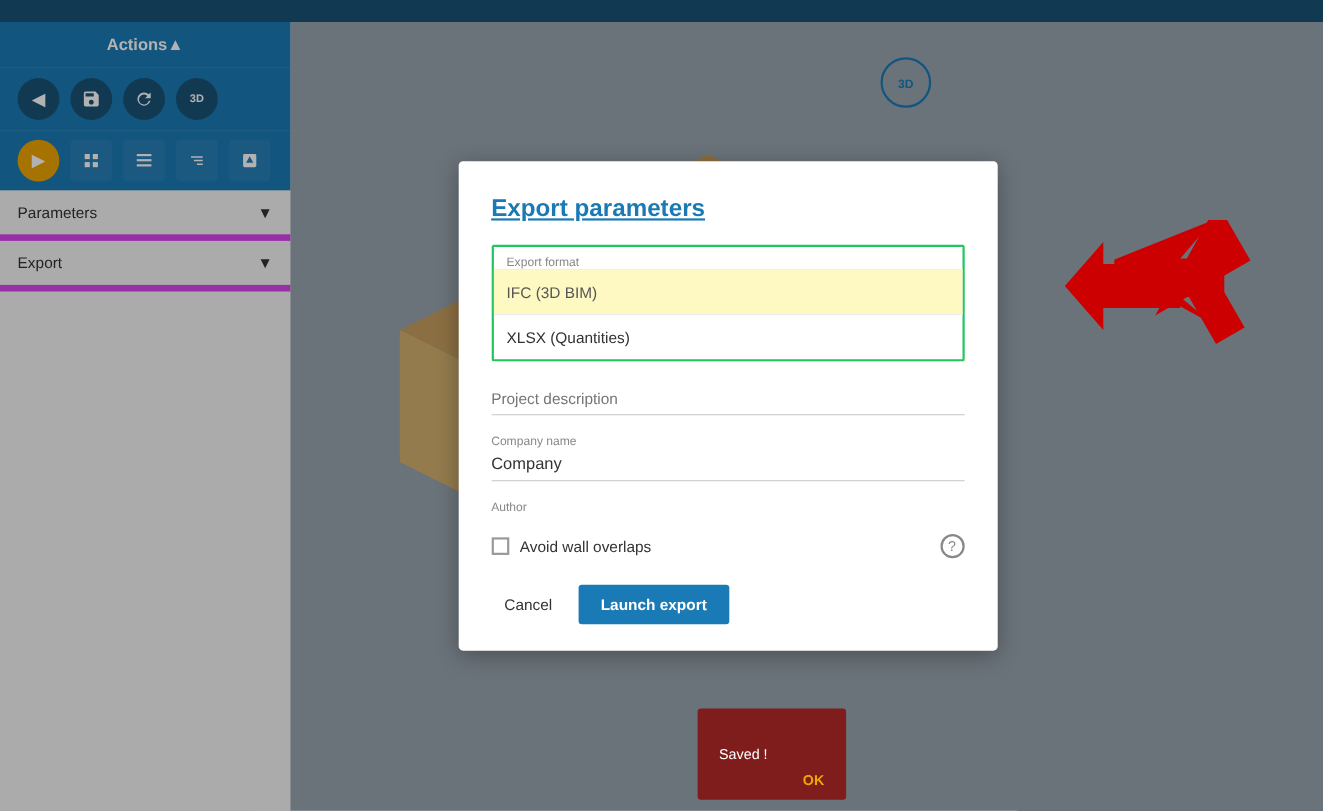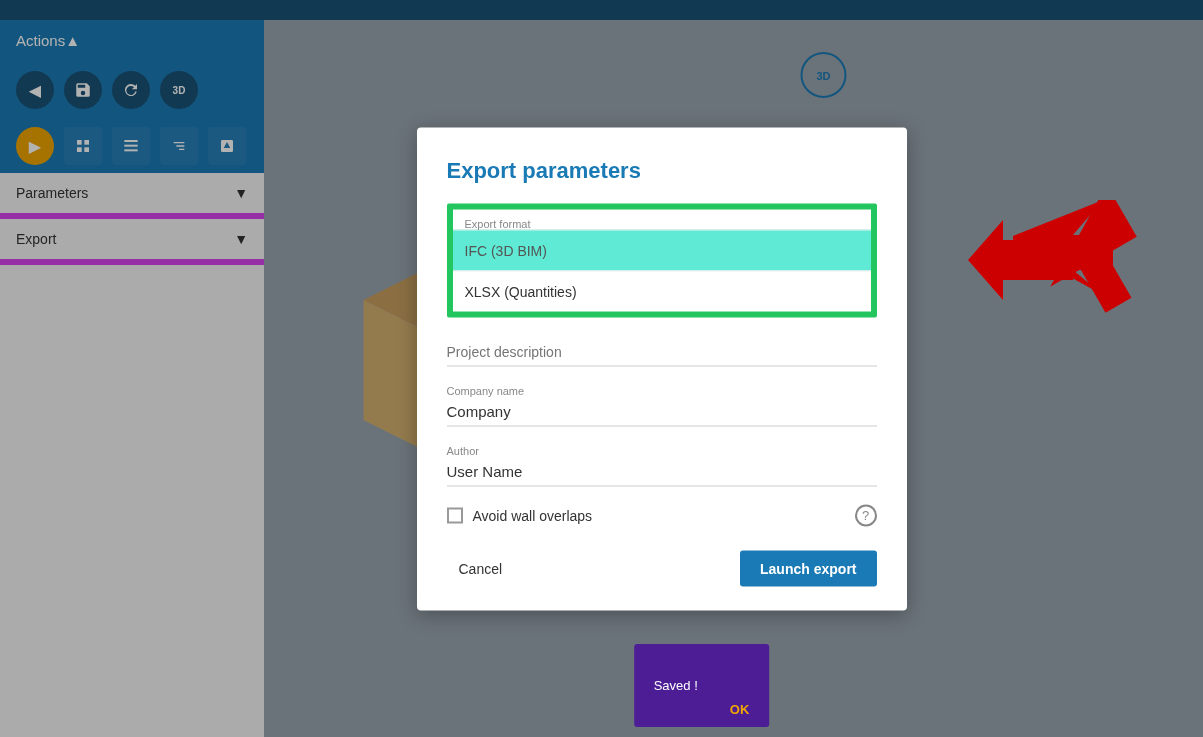--- a/index.html
+++ b/index.html
@@ -32,24 +32,24 @@
       height: 717px;
       background: #f5f5f5;
       z-index: 5;
     }
 
     .sidebar-header {
       background: #1a7ab5;
       color: white;
       padding: 12px 16px;
       display: flex;
-      justify-content: flex-start;
+      justify-content: center;
       align-items: center;
       font-size: 15px;
-      font-weight: normal;
+      font-weight: bold;
     }
 
     .sidebar-actions-row {
       display: flex;
       padding: 10px 16px;
       gap: 10px;
       align-items: center;
       background: #1a7ab5;
     }
 
@@ -146,25 +146,26 @@
       box-shadow: 0 4px 20px rgba(0,0,0,0.3);
       z-index: 30;
       padding: 30px 30px 24px 30px;
     }
 
     .modal-title {
       font-size: 22px;
       font-weight: bold;
       color: #1a7ab5;
       margin-bottom: 20px;
+      text-decoration: underline;
     }
 
     
     .dropdown-container {
-      border: 6px solid #22c55e;
+      border: 2px solid #22c55e;
       border-radius: 2px;
       margin-bottom: 20px;
       position: relative;
     }
 
     .dropdown-label {
       font-size: 11px;
       color: #888;
       padding: 8px 12px 0 12px;
     }
@@ -175,21 +176,21 @@
       color: #333;
       cursor: pointer;
       border-top: 1px solid #eee;
     }
 
     .dropdown-option:first-of-type {
       border-top: none;
     }
 
     .dropdown-option.selected {
-      background: #5eead4;
+      background: #fef9c3;
       color: #555;
     }
 
     
     .form-field {
       margin-bottom: 18px;
     }
 
     .form-field-label {
       font-size: 11px;
@@ -247,21 +248,21 @@
       justify-content: center;
       font-size: 13px;
       color: #888;
       cursor: pointer;
       margin-left: auto;
     }
 
     
     .modal-footer {
       display: flex;
-      justify-content: space-between;
+      justify-content: flex-start;
       gap: 12px;
       align-items: center;
     }
 
     .btn-cancel {
       background: none;
       border: none;
       color: #333;
       font-size: 14px;
       cursor: pointer;
@@ -287,21 +288,21 @@
       z-index: 35;
       pointer-events: none;
     }
 
     
     .saved-toast {
       position: absolute;
       bottom: 10px;
       left: 50%;
       transform: translateX(-50%) translateX(100px);
-      background: #4c1d95;
+      background: #7f1d1d;
       color: white;
       padding: 10px 20px;
       border-radius: 3px;
       display: flex;
       gap: 32px;
       align-items: center;
       z-index: 40;
       font-size: 13px;
       justify-content: flex-end;
     }
@@ -448,21 +449,20 @@
     <input class="form-field-input" type="text" placeholder="Project description" style="">
   </div>
 
   <div class="form-field">
     <div class="form-field-label">Company name</div>
     <div class="form-field-value">Company</div>
   </div>
 
   <div class="form-field">
     <div class="form-field-label">Author</div>
-    <div class="form-field-value">User Name</div>
   </div>
 
   <div class="checkbox-row">
     <div class="checkbox"></div>
     <label class="checkbox-label">Avoid wall overlaps</label>
     <div class="help-icon">
       <span>?</span>
     </div>
   </div>
 

